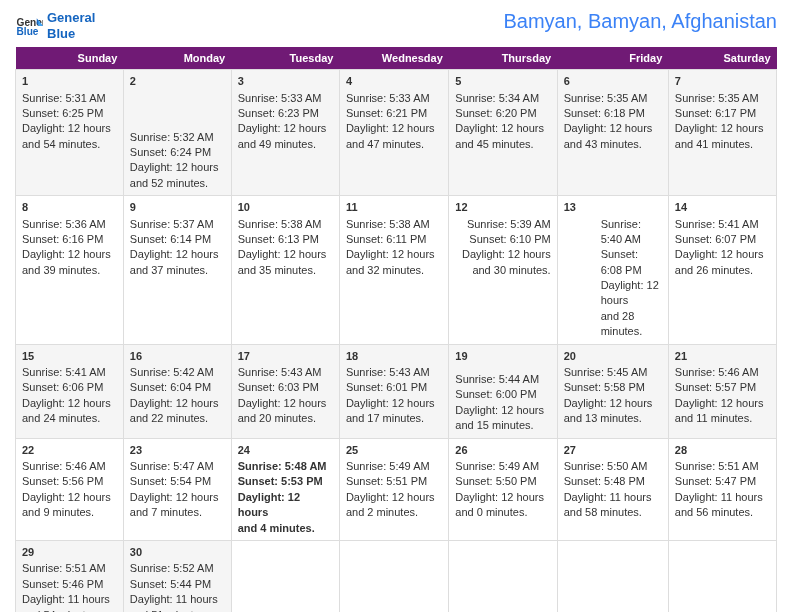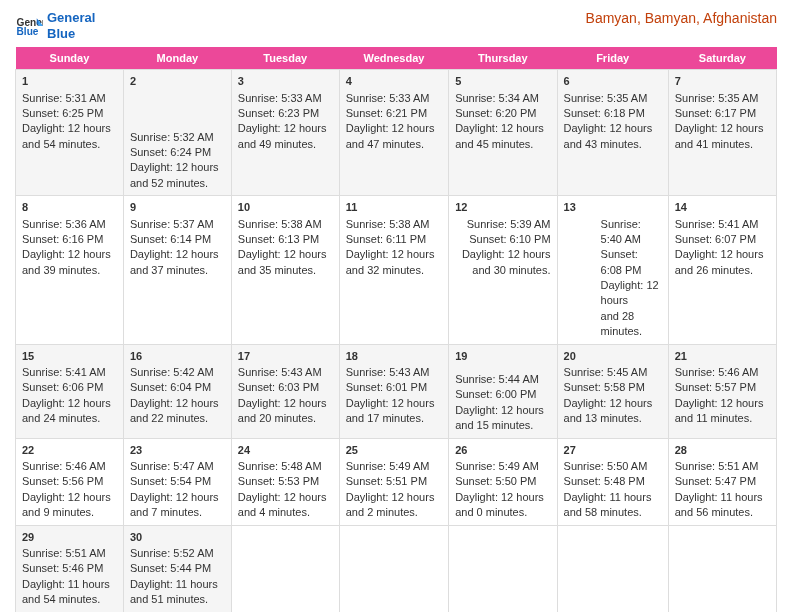--- a/index.html
+++ b/index.html
@@ -40,32 +40,32 @@
     }
     .title-block {
       text-align: right;
     }
     .month-title {
       font-size: 28px;
       font-weight: bold;
       color: #333;
     }
     .location {
-      font-size: 14px;
-      color: #c2410c;
+      font-size: 20px;
+      color: #3b82f6;
     }
     table {
       width: 100%;
       border-collapse: collapse;
       font-size: 9.5px;
     }
     thead tr th {
-      background-color: #ec4899;
+      background-color: #701a75;
       color: #fff;
-      text-align: center;
+      text-align: right;
       padding: 5px 6px;
       font-size: 11px;
       font-weight: bold;
     }
     tbody tr td {
       vertical-align: top;
       padding: 4px 6px;
       border: 1px solid #ddd;
       width: 113px;
       height: 72px;
@@ -292,21 +292,21 @@
           </td>
           <td>
             <span class="day-num">23</span>
             <div class="day-cell-content" style="white-space: pre-line;">Sunrise: 5:47 AM
 Sunset: 5:54 PM
 Daylight: 12 hours
 and 7 minutes.</div>
           </td>
           <td>
             <span class="day-num">24</span>
-            <div class="day-cell-content" style="white-space: pre-line;">Sunrise: 5:48 AM
+            <div class="day-cell-content" style="white-space: pre-line; font-weight: bold;">Sunrise: 5:48 AM
 Sunset: 5:53 PM
 Daylight: 12 hours
 and 4 minutes.</div>
           </td>
           <td>
             <span class="day-num">25</span>
             <div class="day-cell-content" style="white-space: pre-line;">Sunrise: 5:49 AM
 Sunset: 5:51 PM
 Daylight: 12 hours
 and 2 minutes.</div>

